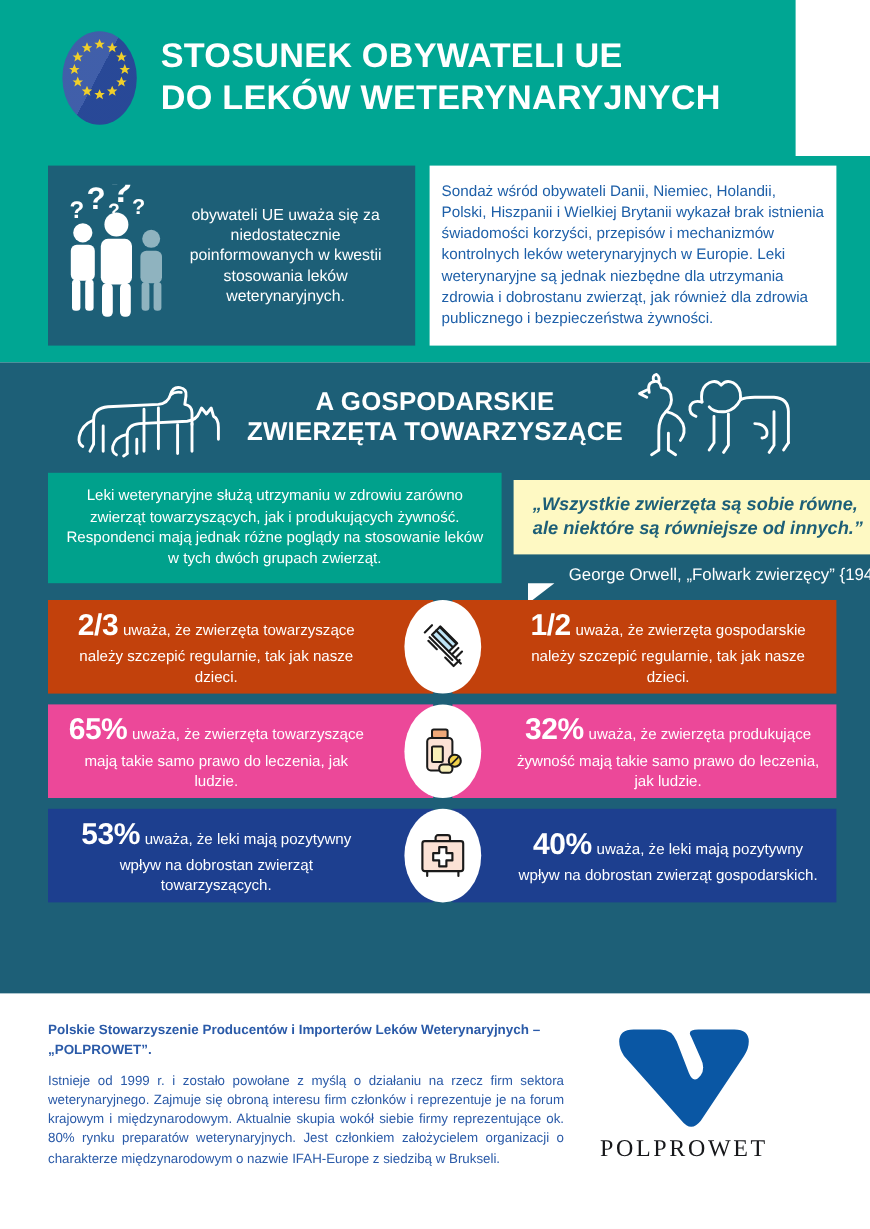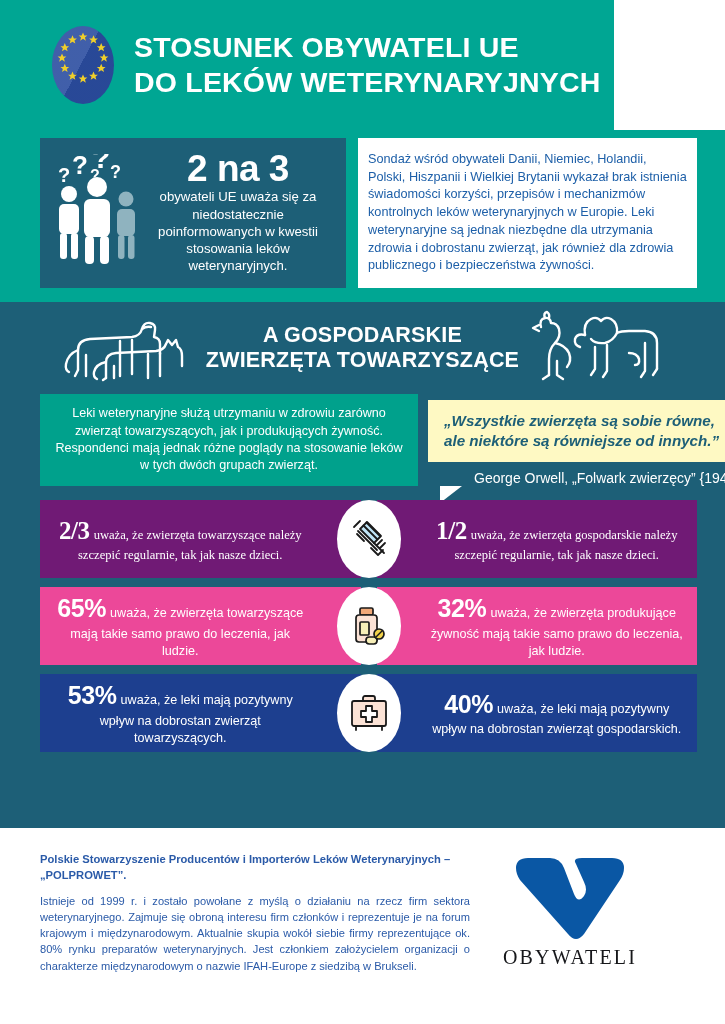--- a/index.html
+++ b/index.html
@@ -7,21 +7,21 @@
   html, body {
     width: 725px; height: 1024px;
     font-family: "Liberation Sans", sans-serif;
     background: #ffffff;
     overflow: hidden;
   }
   .poster { position: relative; width: 725px; height: 1024px; background: #ffffff; }
 
   
   .header {
-    position: absolute; left: 0; top: 0; width: 614px; height: 130px;
+    position: absolute; left: 0; top: 0; width: 663px; height: 130px;
     background: #00a693;
     display: flex; align-items: center; padding-left: 52px;
   }
   .eu-flag {
     width: 62px; height: 78px; flex: 0 0 62px; margin-right: 20px;
     position: relative;
   }
   .eu-flag .ellipse {
     position: absolute; inset: 0;
     background: #2b4da0;
@@ -130,21 +130,21 @@
   }
   .row-icon {
     position: absolute; left: 50%; top: 50%; transform: translate(-50%, -50%);
     width: 64px; height: 78px; border-radius: 50%;
     background: #ffffff;
     display: flex; align-items: center; justify-content: center;
     z-index: 3;
   }
   .row-gap { flex: 0 0 16px; }
 
-  .row-1 .stat-cell { background: #701a75; font-family: Liberation Serif, serif; }
+  .row-1 .stat-cell { background: #c2410c; }
   .row-2 .stat-cell { background: #ec4899; }
   .row-3 .stat-cell { background: #1d3f8f; }
 
   
   .footer {
     position: absolute; left: 0; top: 828px; width: 725px; height: 196px;
     background: #ffffff; display: flex; padding: 24px 30px 0 40px;
   }
   .footer-text { flex: 1; color: #2a5aa8; max-width: 430px; }
   .footer-title {
@@ -222,21 +222,20 @@
           </g>
           <g fill="#8fb3bf">
             <circle cx="76" cy="45" r="7.5"></circle>
             <rect x="67" y="55" width="18" height="27" rx="5"></rect>
             <rect x="68" y="81" width="6.5" height="24" rx="3"></rect>
             <rect x="78" y="81" width="6.5" height="24" rx="3"></rect>
           </g>
         </svg>
       </div>
       <div class="stat-intro-text">
-        <div class="big-frac">2 na 3</div>
         <div class="stat-intro-sub">obywateli UE uważa się za niedostatecznie poinformowanych w kwestii stosowania leków weterynaryjnych.</div>
       </div>
     </div>
 
     <div class="intro-white">
       <p>Sondaż wśród obywateli Danii, Niemiec, Holandii, Polski, Hiszpanii i Wielkiej Brytanii wykazał brak istnienia świadomości korzyści, przepisów i mechanizmów kontrolnych leków weterynaryjnych w Europie. Leki weterynaryjne są jednak niezbędne dla utrzymania zdrowia i dobrostanu zwierząt, jak również dla zdrowia publicznego i bezpieczeństwa żywności.</p>
     </div>
   </div>
 
   <div class="band-main">
@@ -364,17 +363,17 @@
     <div class="footer-text">
       <div class="footer-title">Polskie Stowarzyszenie Producentów i Importerów Leków Weterynaryjnych – „POLPROWET”.</div>
       <div class="footer-body">Istnieje od 1999 r. i zostało powołane z myślą o działaniu na rzecz firm sektora weterynaryjnego. Zajmuje się obroną interesu firm członków i reprezentuje je na forum krajowym i międzynarodowym. Aktualnie skupia wokół siebie firmy reprezentujące ok. 80% rynku preparatów weterynaryjnych. Jest członkiem założycielem organizacji o charakterze międzynarodowym o nazwie IFAH-Europe z siedzibą w Brukseli.</div>
     </div>
     <div class="footer-logo">
       <div class="logo-mark">
         <svg width="120" height="86" viewBox="0 0 120 86">
           <path d="M6 14 Q6 4 18 4 L40 4 Q50 4 54 14 L64 40 Q68 50 74 42 Q78 36 74 28 L66 10 Q62 4 72 4 L102 4 Q114 4 114 14 Q114 20 110 26 L74 80 Q66 90 58 80 L10 26 Q6 20 6 14 Z" fill="#0a57a4"></path>
         </svg>
       </div>
-      <div class="logo-word">OBYWATELI</div>
+      <div class="logo-word">POLPROWET</div>
     </div>
   </div>
 
 </div>
 
 </body></html>

